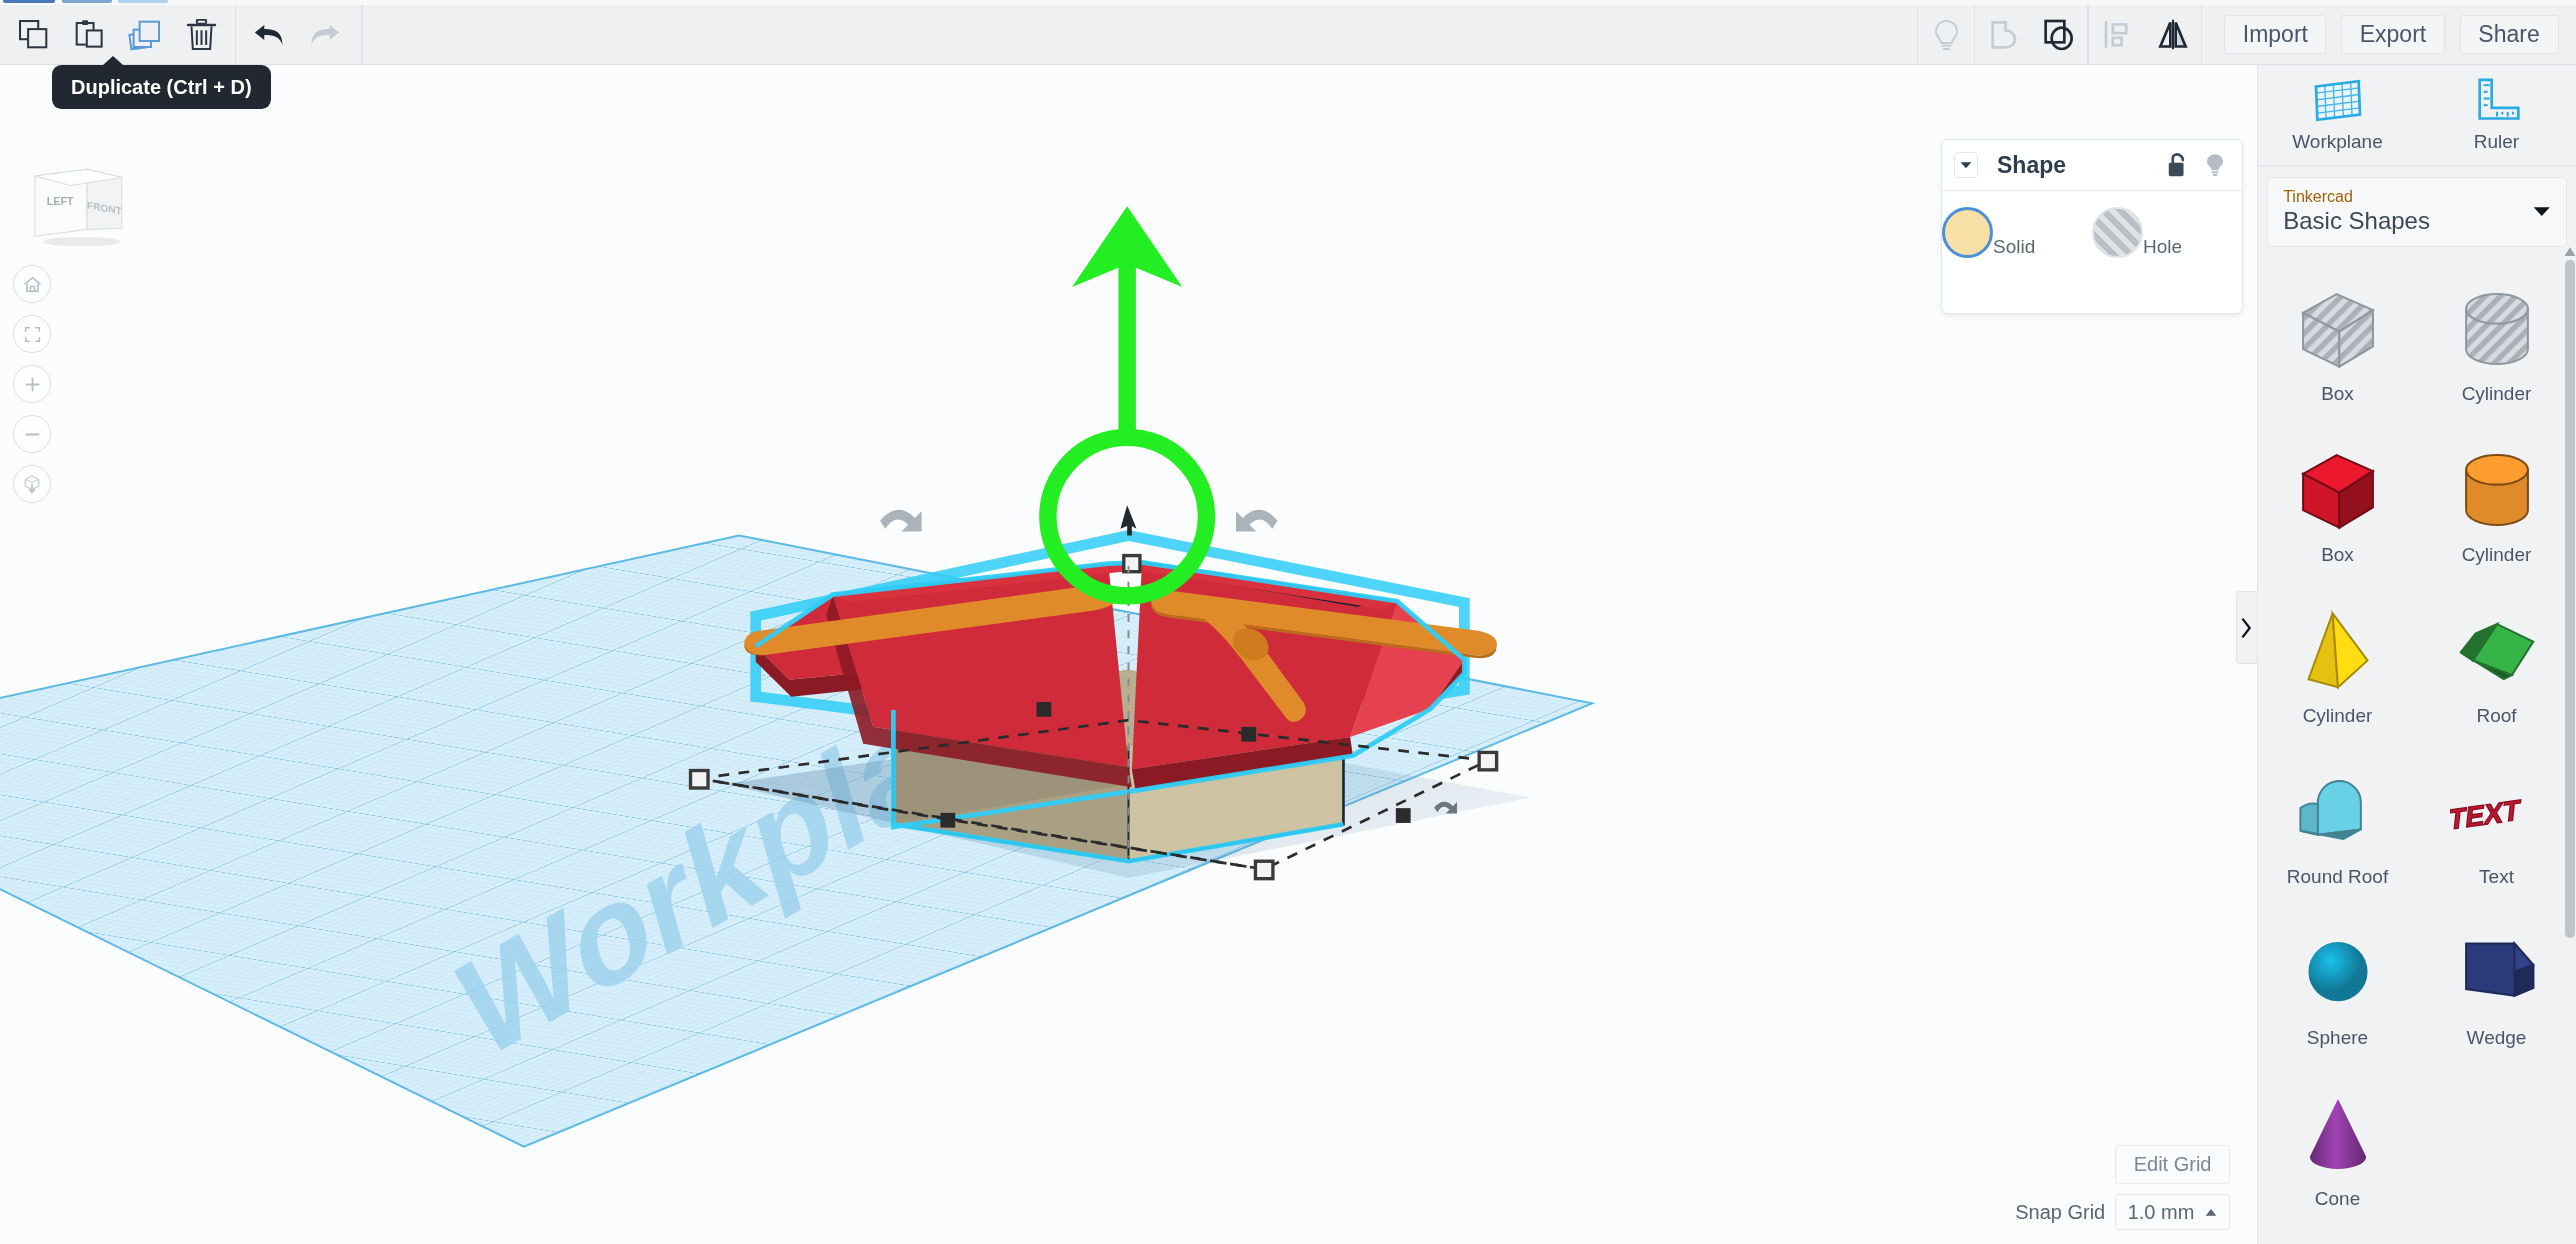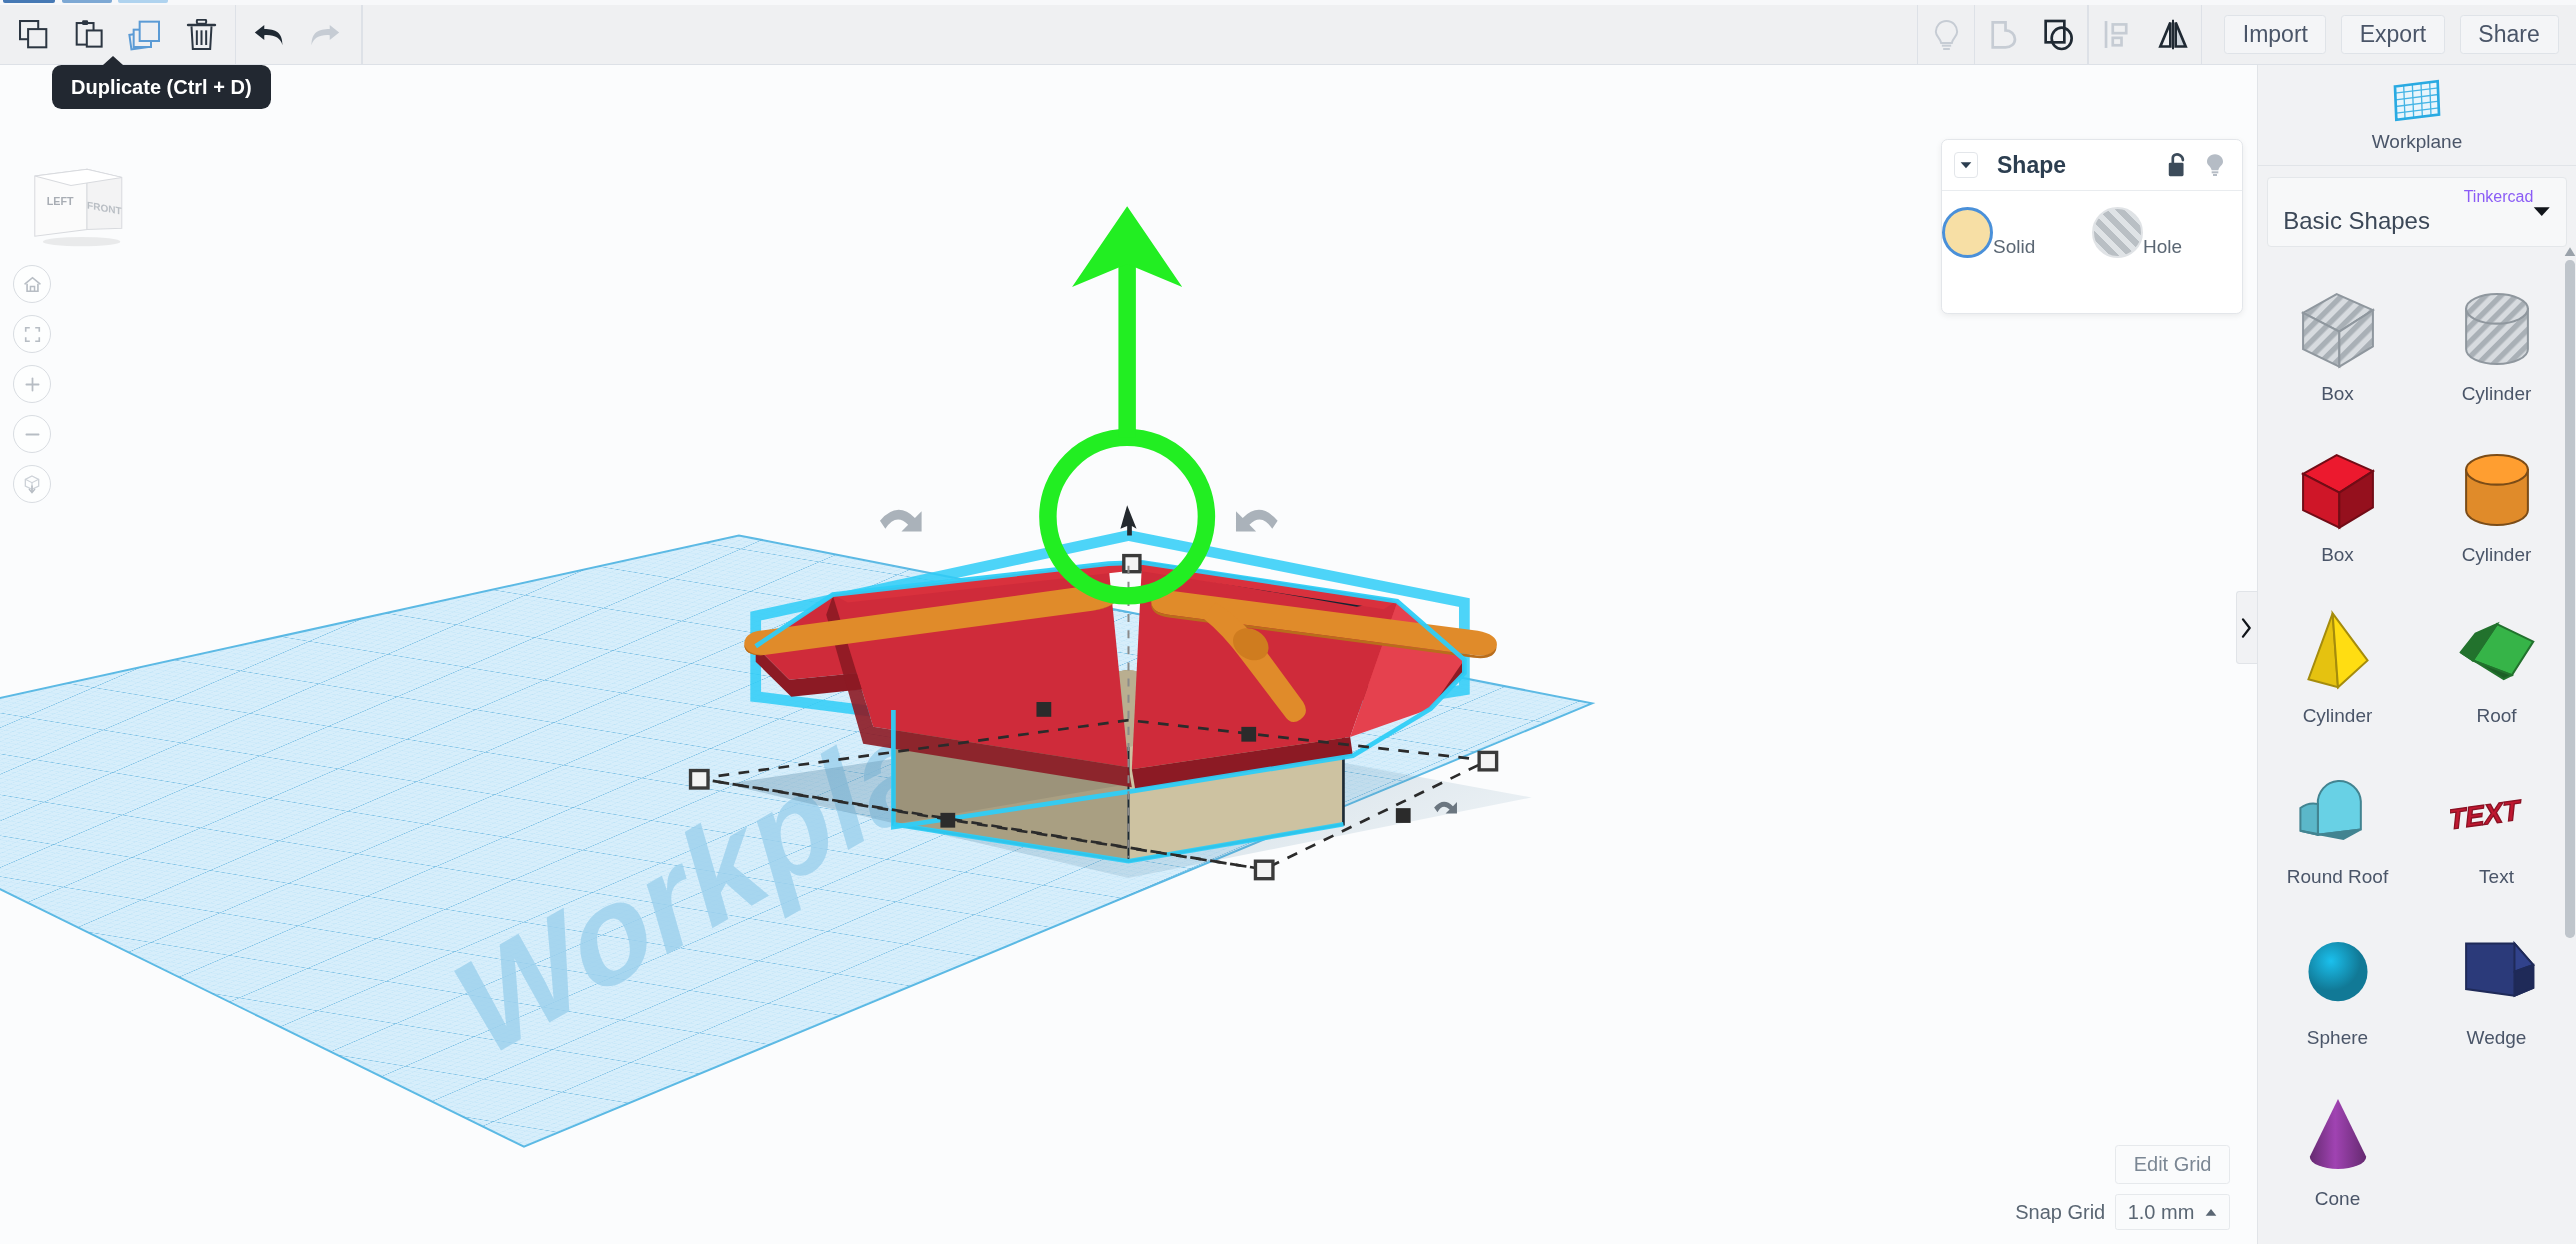--- a/index.html
+++ b/index.html
@@ -138,21 +138,21 @@
   #sb-tools { display: flex; height: 101px; border-bottom: 1.3px solid #e1e4e8; }
   .sb-tool { flex: 1; display: flex; flex-direction: column; align-items: center; justify-content: center; cursor: pointer; }
   .sb-tool-label { font-size: 19px; color: #4a5568; margin-top: 6.7px; }
 
   #sb-dropdown {
     margin: 10.7px 9.4px; padding: 9.4px 14.8px; height: 70px;
     background: #f7f8f9; border: 1.3px solid #e4e7ea; border-radius: 4px;
     display: flex; align-items: center; cursor: pointer;
   }
   #sb-dd-texts { flex: 1; }
-  #sb-dd-eyebrow { font-size: 16px; color: #8b5cf6; text-align: right; }
+  #sb-dd-eyebrow { font-size: 16px; color: #a16207; }
   #sb-dd-value { font-size: 24px; color: #3c4858; margin-top: 1.3px; }
 
   #sb-grid {
     position: absolute; top: 187px; left: 0; right: 0; bottom: 0;
     overflow: hidden; padding: 9.4px 0 0 0;
   }
   #sb-grid-inner { display: flex; flex-wrap: wrap; }
   .sb-item {
     width: 50%; height: 161px;
     display: flex; flex-direction: column; align-items: center; justify-content: center;
@@ -533,20 +533,36 @@
           <line x1="45" y1="9" x2="47" y2="59"></line>
             <line x1="58" y1="8" x2="60" y2="58"></line>
           <line x1="6" y1="24" x2="71" y2="16"></line>
             <line x1="7" y1="34" x2="71" y2="26"></line>
           <line x1="7" y1="44" x2="72" y2="36"></line>
             <line x1="8" y1="54" x2="72" y2="46"></line>
         </g>
       </svg>
       <div class="sb-tool-label">Workplane</div>
     </div>
+    <div class="sb-tool">
+      <svg width="48" height="47" viewBox="0 0 72 70">
+        <path d="M10,4 L28,4 L28,46 L68,46 L68,62 L10,62 Z" fill="none" stroke="#29aae2" stroke-width="4"></path>
+        <g stroke="#29aae2" stroke-width="3">
+          <line x1="16" y1="12" x2="25" y2="12"></line>
+            <line x1="16" y1="22" x2="22" y2="22"></line>
+          <line x1="16" y1="32" x2="25" y2="32"></line>
+            <line x1="16" y1="42" x2="22" y2="42"></line>
+          <line x1="36" y1="52" x2="36" y2="59"></line>
+            <line x1="44" y1="52" x2="44" y2="56"></line>
+          <line x1="52" y1="52" x2="52" y2="59"></line>
+            <line x1="60" y1="52" x2="60" y2="56"></line>
+        </g>
+      </svg>
+      <div class="sb-tool-label">Ruler</div>
+    </div>
   </div>
 
   <div id="sb-dropdown">
     <div id="sb-dd-texts">
       <div id="sb-dd-eyebrow">Tinkercad</div>
       <div id="sb-dd-value">Basic Shapes</div>
     </div>
     <svg width="17.5" height="10.7" viewBox="0 0 26 16">
       <polygon points="1,2 25,2 13,15" fill="#11151a"></polygon>
     </svg>

